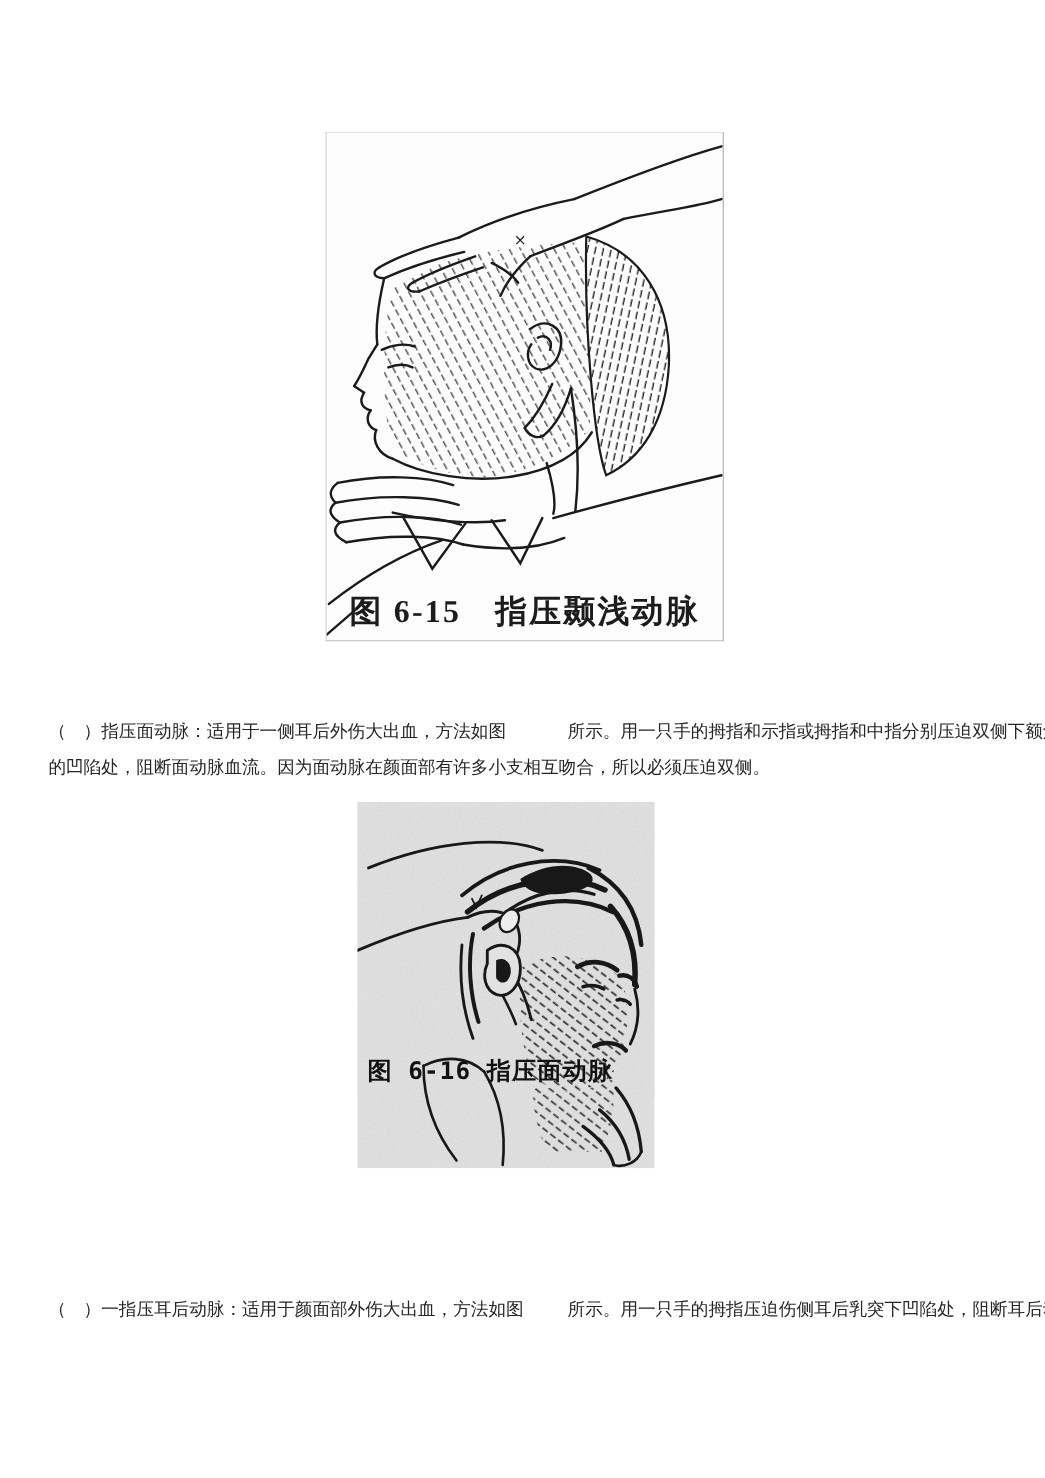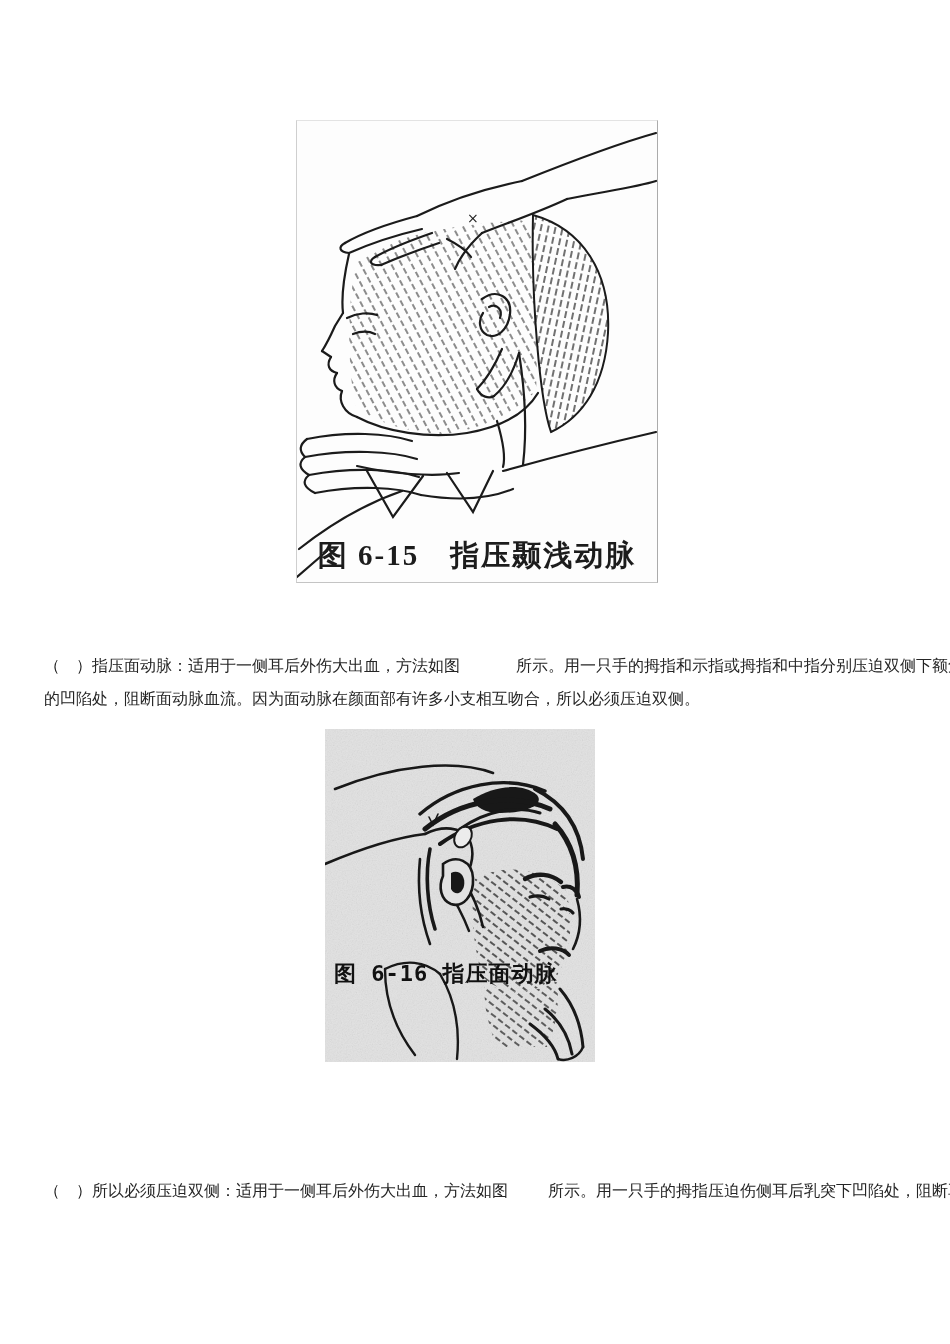--- a/index.html
+++ b/index.html
@@ -208,17 +208,17 @@
       <path d="M118,135 C132,125 147,132 148,149 C149,167 138,179 126,175 C116,171 113,158 118,147 Z" fill="#e2e2e2" stroke="#181818" stroke-width="2.6"></path>
       <path d="M126,144 C134,140 141,147 139,157 C137,165 130,167 126,160 Z" fill="#181818"></path>
 
       <ellipse cx="138" cy="108" rx="8" ry="11" fill="#ececec" stroke="#181818" stroke-width="2" transform="rotate(30 138 108)"></ellipse>
     </svg>
     <div class="fig616-caption">图 6-16 指压面动脉</div>
   </div>
 
   <div class="para" style="left:44px;top:1174px;">
     <div>
-      <span>（　）所以必须压迫双侧：适用于一侧耳后外伤大出血，方法如图</span><span class="gap2"></span><span>所示。用一只手的拇指压迫伤侧耳后乳突下凹陷处，阻断耳后动</span>
+      <span>（　）一指压耳后动脉：适用于颜面部外伤大出血，方法如图</span><span class="gap2"></span><span>所示。用一只手的拇指压迫伤侧耳后乳突下凹陷处，阻断耳后动</span>
     </div>
   </div>
 
 </div>
 
 </body></html>

